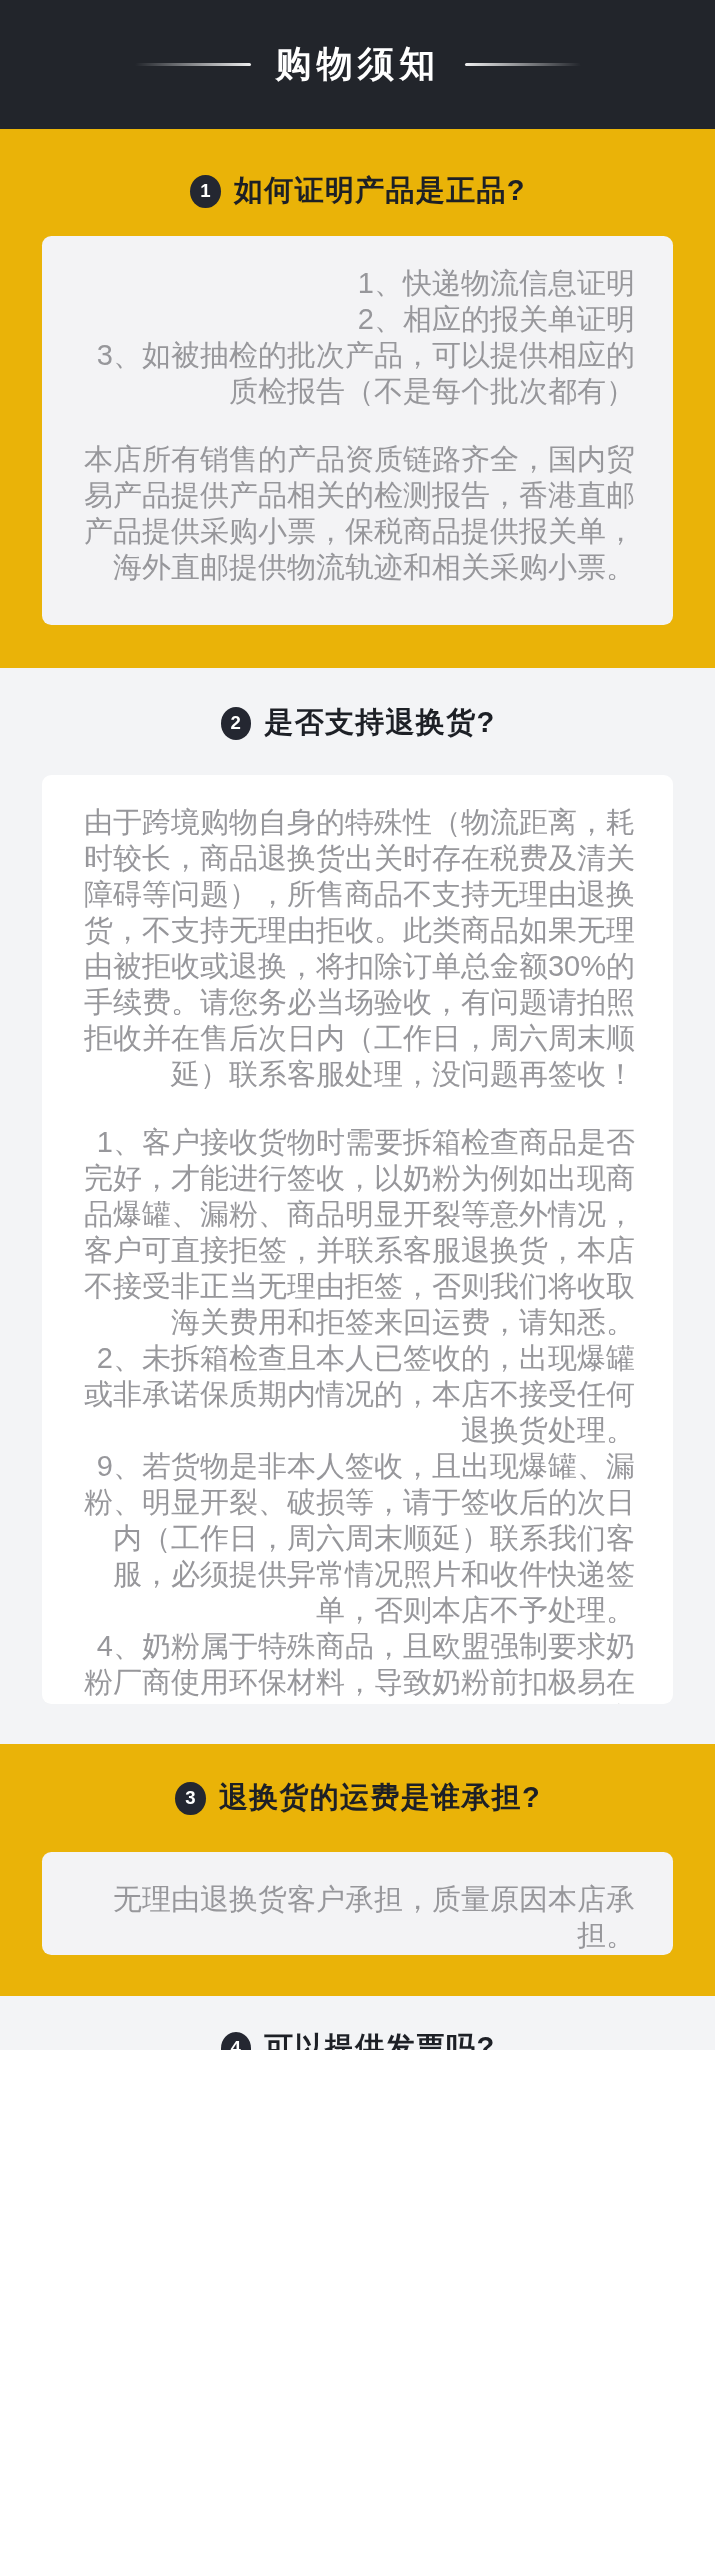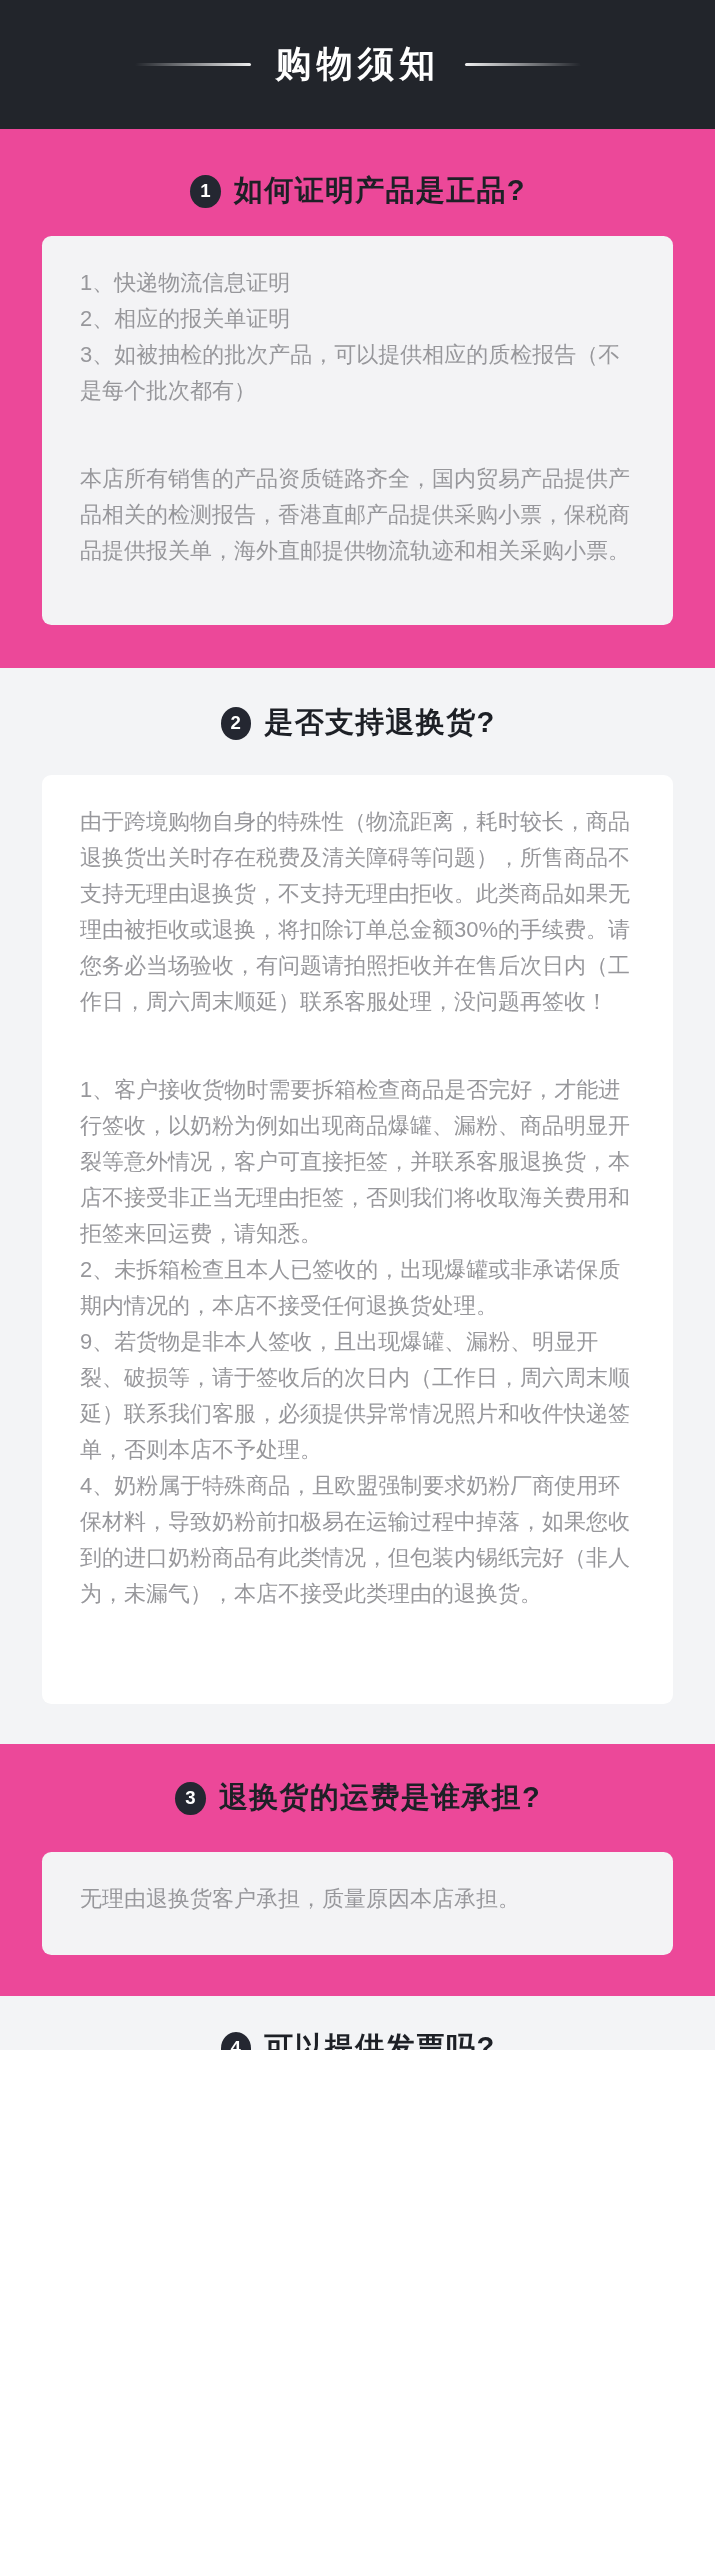--- a/index.html
+++ b/index.html
@@ -1,17 +1,17 @@
 <!DOCTYPE html>
 <html style="font-size:10.6px"><head>
 <meta charset="utf-8">
 <style>
   html,body{margin:0;padding:0;background:#ffffff;}
   body{font-family:"Liberation Sans","DejaVu Sans",sans-serif;}
-  .page{position:relative;width:716px;height:2050px;margin:0 auto;background:#ec4899;overflow:hidden;}
+  .page{position:relative;width:716px;height:2050px;margin:0 auto;background:#eab308;overflow:hidden;}
 
   
   .hdr{position:absolute;top:0;left:0;width:716px;height:129px;background:#22252b;
        display:flex;align-items:center;justify-content:center;gap:24px;z-index:2;}
   .hdr h1{margin:0;color:#ffffff;font-size:36px;font-weight:800;letter-spacing:5.3px;}
   .hline{display:block;width:116px;height:3.3px;border-radius:2px;}
   .hline.left{background:linear-gradient(to right,rgba(255,255,255,0),rgba(255,255,255,0.92));}
   .hline.right{background:linear-gradient(to left,rgba(255,255,255,0),rgba(255,255,255,0.92));}
 
   
@@ -22,22 +22,22 @@
         justify-content:center;gap:13.3px;z-index:2;}
   .badge{display:flex;align-items:center;justify-content:center;width:30.5px;height:33px;
          border-radius:50%;background:#242731;color:#ffffff;font-size:18.6px;font-weight:700;}
   .trow h2{margin:0;color:#1d2026;font-size:29px;font-weight:800;letter-spacing:1.3px;}
 
   
   .card{position:absolute;left:42px;width:631px;border-radius:9.3px;box-sizing:border-box;
         padding:29px 38px 20px 38px;overflow:hidden;z-index:1;}
   .card.gray{background:#f3f3f5;}
   .card.white{background:#ffffff;}
-  .card p{margin:0;color:#97979b;font-size:22px;line-height:36px;text-align:left;}
-  .card p.gap{margin-top:52px;}
+  .card p{margin:0;color:#97979b;font-size:29px;line-height:36px;text-align:right;}
+  .card p.gap{margin-top:32px;}
 </style>
 </head>
 <body>
 
 <div class="page">
 
   <header class="hdr">
     <span class="hline left"></span>
     <h1>购物须知</h1>
     <span class="hline right"></span>

